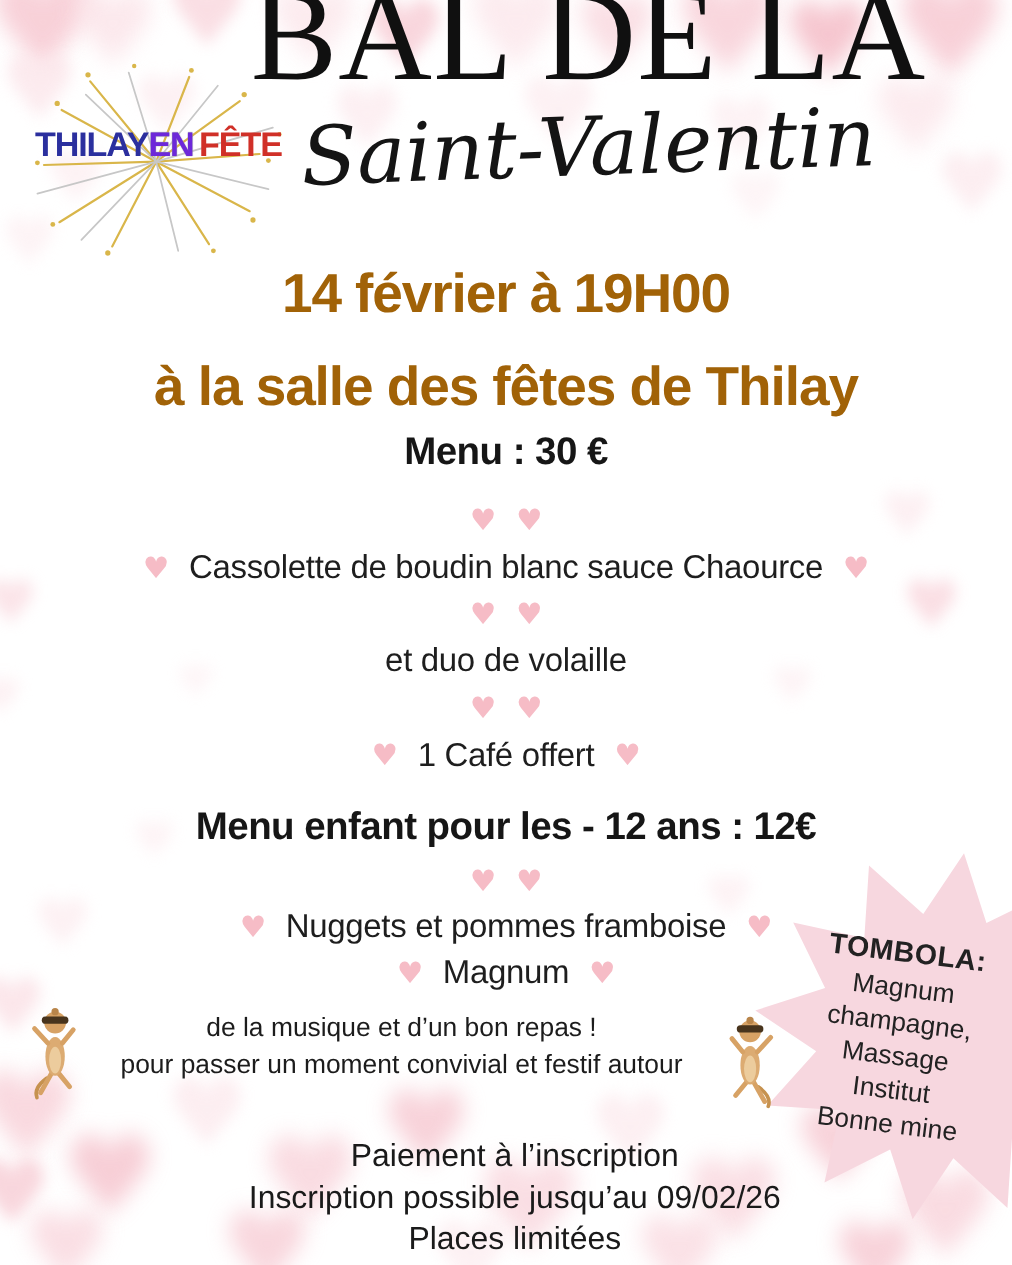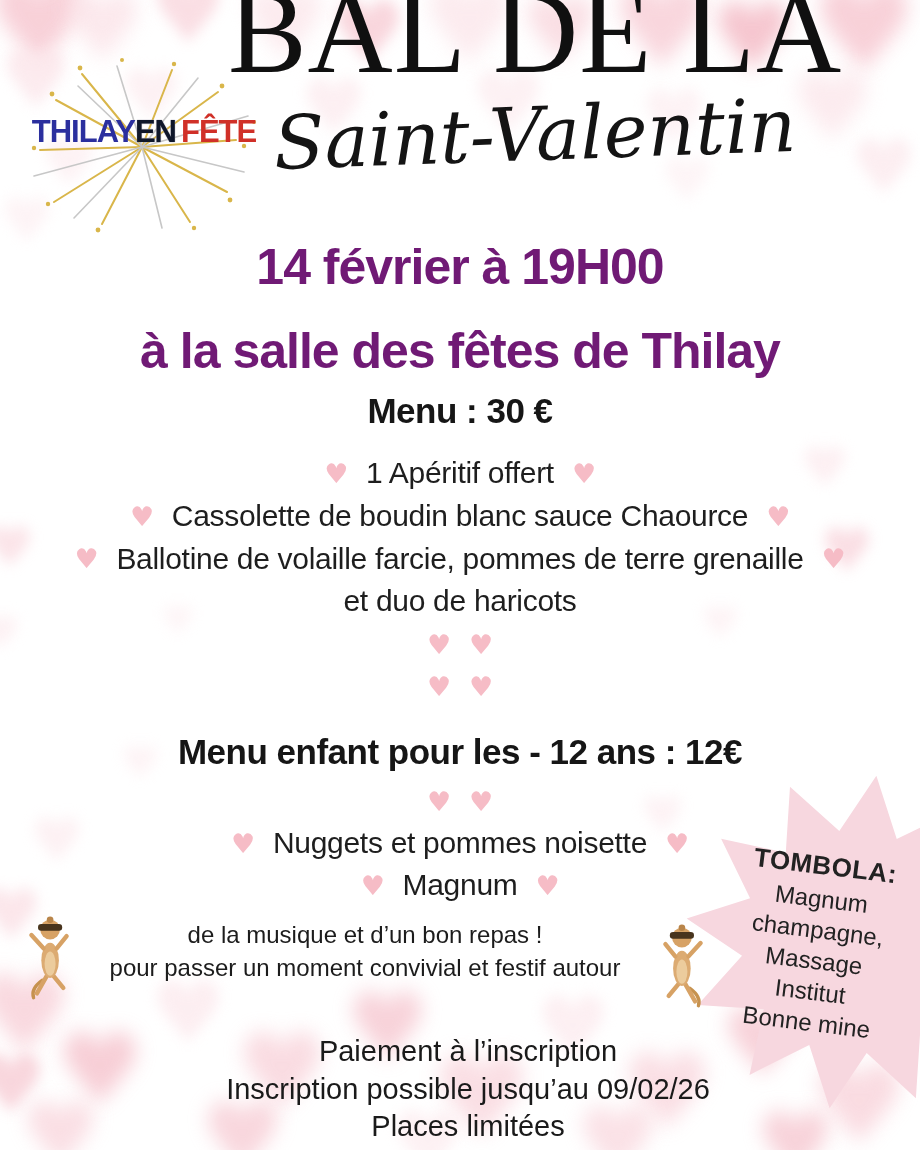--- a/index.html
+++ b/index.html
@@ -10,32 +10,32 @@
   }
   
   #bg-hearts{position:absolute;inset:0;pointer-events:none;}
   .bg-heart{position:absolute;font-family:"DejaVu Sans",sans-serif;line-height:1;user-select:none;}
   
   #logo{position:absolute;left:22px;top:52px;width:240px;height:185px;}
   #logo svg{position:absolute;left:0;top:0;}
   #logo-text{position:absolute;left:6px;top:62px;width:232px;text-align:center;
     font-weight:bold;font-size:31px;letter-spacing:-1px;white-space:nowrap;}
   .logo-blue{color:#2b2f9e;}
-  .logo-white{color:#0f172a;text-shadow:0 0 1px #9a9aa8,0 0 1px #9a9aa8;}
+  .logo-white{color:#6d28d9;text-shadow:0 0 1px #9a9aa8,0 0 1px #9a9aa8;}
   .logo-red{color:#d03028;margin-left:5px;}
   
   #main-title{position:absolute;left:150px;top:-26px;width:770px;text-align:center;
     font-family:"Liberation Serif","DejaVu Serif",serif;font-size:118px;line-height:1;
     font-weight:500;color:#101010;letter-spacing:1px;white-space:nowrap;}
   #sub-title{position:absolute;left:190px;top:86px;width:690px;text-align:center;
     font-family:"DejaVu Serif","Liberation Serif",serif;font-style:italic;
     font-size:74px;line-height:1.3;color:#141414;transform:rotate(-2deg);white-space:nowrap;}
   
   .event-line{position:absolute;left:0;width:920px;text-align:center;
-    font-weight:bold;font-size:50px;line-height:1;color:#701a75;letter-spacing:-1px;}
+    font-weight:bold;font-size:50px;line-height:1;color:#a16207;letter-spacing:-1px;}
   #event-line1{top:242px;}
   #event-line2{top:326px;}
   
   .section-head{position:absolute;left:0;width:920px;text-align:center;
     font-weight:bold;font-size:35px;color:#161616;letter-spacing:-0.5px;}
   #menu-head{top:391px;}
   #kids-head{top:732px;}
   .lines{position:absolute;left:0;width:920px;}
   #menu-lines{top:452px;}
   #kids-lines{top:780px;}
@@ -170,55 +170,54 @@
   <div id="logo-text"><span class="logo-blue">THILAY</span><span class="logo-white">EN</span><span class="logo-red">FÊTE</span></div>
 </div>
 
 <div class="event-line" id="event-line1">14 février à 19H00</div>
 <div class="event-line" id="event-line2">à la salle des fêtes de Thilay</div>
 
 <div class="section-head" id="menu-head">Menu : 30 €</div>
 <div class="lines" id="menu-lines">
   <div class="line">
     <span class="heart">♥</span>
-    <span>1 Apéritif offert</span>
     <span class="heart">♥</span>
   </div>
   <div class="line">
     <span class="heart">♥</span>
     <span>Cassolette de boudin blanc sauce Chaource</span>
     <span class="heart">♥</span>
   </div>
   <div class="line">
     <span class="heart">♥</span>
-    <span>Ballotine de volaille farcie, pommes de terre grenaille</span>
-    <span class="heart">♥</span>
-  </div>
-  <div class="line">
-    <span>et duo de haricots</span>
-  </div>
-  <div class="line">
-    <span class="heart">♥</span>
-    <span class="heart">♥</span>
-  </div>
-  <div class="line">
-    <span class="heart">♥</span>
+    <span class="heart">♥</span>
+  </div>
+  <div class="line">
+    <span>et duo de volaille</span>
+  </div>
+  <div class="line">
+    <span class="heart">♥</span>
+    <span class="heart">♥</span>
+  </div>
+  <div class="line">
+    <span class="heart">♥</span>
+    <span>1 Café offert</span>
     <span class="heart">♥</span>
   </div>
 </div>
 
 <div class="section-head" id="kids-head">Menu enfant pour les - 12 ans : 12€</div>
 <div class="lines" id="kids-lines">
   <div class="line">
     <span class="heart">♥</span>
     <span class="heart">♥</span>
   </div>
   <div class="line">
     <span class="heart">♥</span>
-    <span>Nuggets et pommes noisette</span>
+    <span>Nuggets et pommes framboise</span>
     <span class="heart">♥</span>
   </div>
   <div class="line">
     <span class="heart">♥</span>
     <span>Magnum</span>
     <span class="heart">♥</span>
   </div>
 </div>
 
 <svg class="meerkat" id="meerkat-left" viewBox="0 0 40 80">

